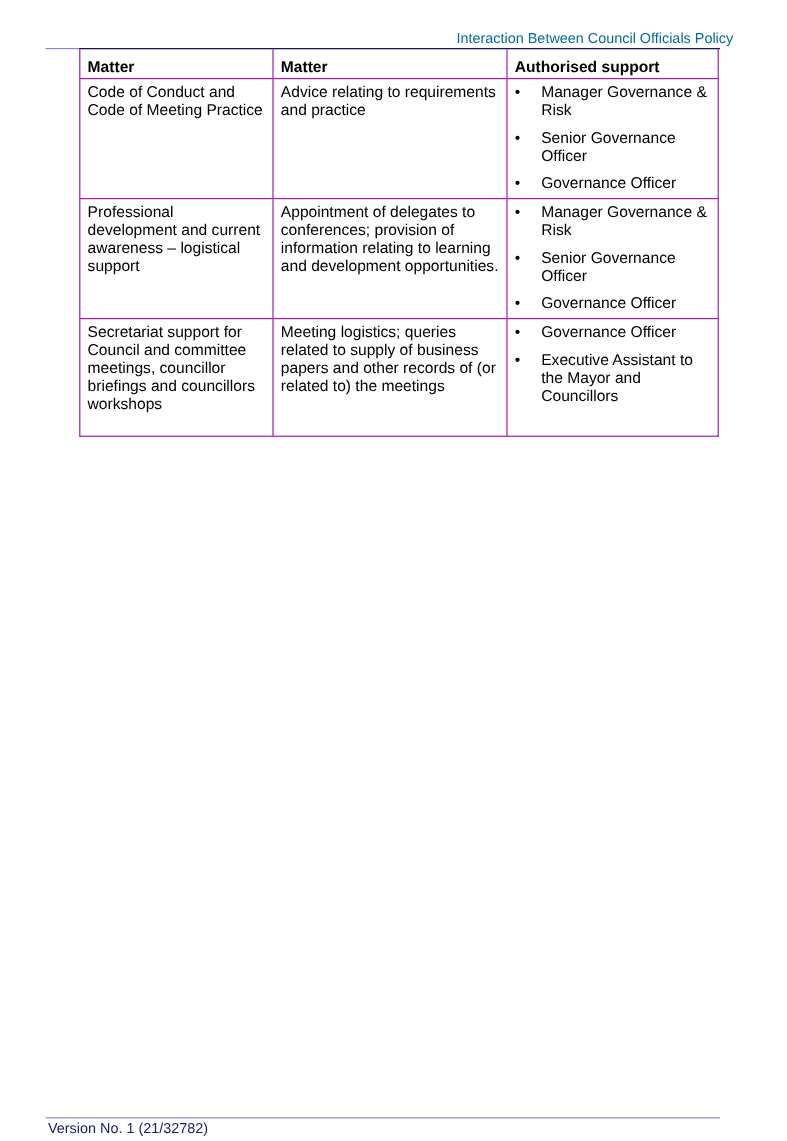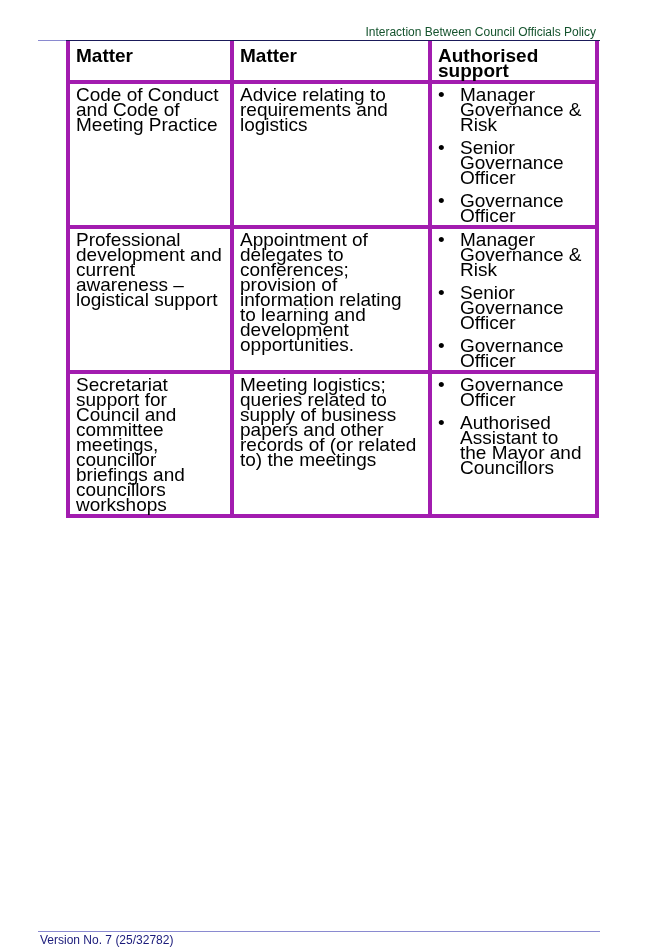--- a/index.html
+++ b/index.html
@@ -1,22 +1,22 @@
 <!DOCTYPE html>
 <html><head>
   <meta charset="utf-8">
   <style>
     html, body { margin: 0; padding: 0; background: #ffffff; }
     body { width: 656px; height: 951px; position: relative; overflow: hidden;
            font-family: "Liberation Sans", sans-serif; color: #000; }
-    .header-title { position: absolute; right: 60px; top: 25px; font-size: 12px; color: #14532d; }
+    .header-title { position: absolute; right: 45px; top: 25px; font-size: 12px; color: #0369a1; }
     .header-rule { position: absolute; left: 38px; top: 40px; width: 562px; height: 1px; background: #8a8ad0; }
     .header-rule-dark { position: absolute; left: 66px; top: 40px; width: 534px; height: 1px; background: #1a1a5a; }
-    table.policy { position: absolute; left: 66px; top: 41px; width: 533px; border-collapse: collapse; font-size: 19px; line-height: 15px; }
-    table.policy th, table.policy td { border: 4px solid #a21caf; vertical-align: top; text-align: left; padding: 3px 6px 2px 6px; }
+    table.policy { position: absolute; left: 66px; top: 41px; width: 533px; border-collapse: collapse; font-size: 13px; line-height: 15px; }
+    table.policy th, table.policy td { border: 1px solid #a21caf; vertical-align: top; text-align: left; padding: 3px 6px 2px 6px; }
     table.policy tr:first-child th { border-top: none; }
     table.policy th { font-weight: bold; padding-top: 7px; padding-bottom: 2px; }
     .col-matter { width: 148px; }
     .col-scope { width: 182px; }
     ul.officers { list-style: none; margin: 0; padding: 0; }
     ul.officers li { position: relative; padding-left: 22px; margin-bottom: 8px; }
     ul.officers li:last-child { margin-bottom: 0; }
     ul.officers li .bullet { position: absolute; left: 0; top: 0; }
     .footer-rule { position: absolute; left: 38px; top: 931px; width: 562px; height: 1px; background: #8a8ad0; }
     .footer-left { position: absolute; left: 40px; top: 933px; font-size: 12px; color: #1a1a7a; }
@@ -32,21 +32,21 @@
 <table class="policy">
   <tbody>
       <tr>
     <th class="col-matter">Matter</th>
     <th class="col-scope">Matter</th>
     <th>Authorised support</th>
   </tr>
 
   <tr style="height:100px;">
     <td>Code of Conduct and Code of Meeting Practice</td>
-    <td>Advice relating to requirements and logistics</td>
+    <td>Advice relating to requirements and practice</td>
     <td>
       <ul class="officers">
         <li><span class="bullet">•</span><span>Manager Governance &amp; Risk</span></li>
         <li><span class="bullet">•</span><span>Senior Governance Officer</span></li>
         <li><span class="bullet">•</span><span>Governance Officer</span></li>
       </ul>
     </td>
   </tr>
 
   <tr style="height:100px;">
@@ -60,22 +60,22 @@
       </ul>
     </td>
   </tr>
 
   <tr style="height:98px;">
     <td>Secretariat support for Council and committee meetings, councillor briefings and councillors workshops</td>
     <td>Meeting logistics; queries related to supply of business papers and other records of (or related to) the meetings</td>
     <td>
       <ul class="officers">
         <li><span class="bullet">•</span><span>Governance Officer</span></li>
-        <li><span class="bullet">•</span><span>Authorised Assistant to the Mayor and Councillors</span></li>
+        <li><span class="bullet">•</span><span>Executive Assistant to the Mayor and Councillors</span></li>
       </ul>
     </td>
   </tr>
 </tbody>
   </table>
 
 <div class="footer-rule"></div>
-<div class="footer-left">Version No.  7 (25/32782)</div>
+<div class="footer-left">Version No.  1 (21/32782)</div>
 <div class="footer-right">Page 13 of 13</div>
 
 </body></html>

